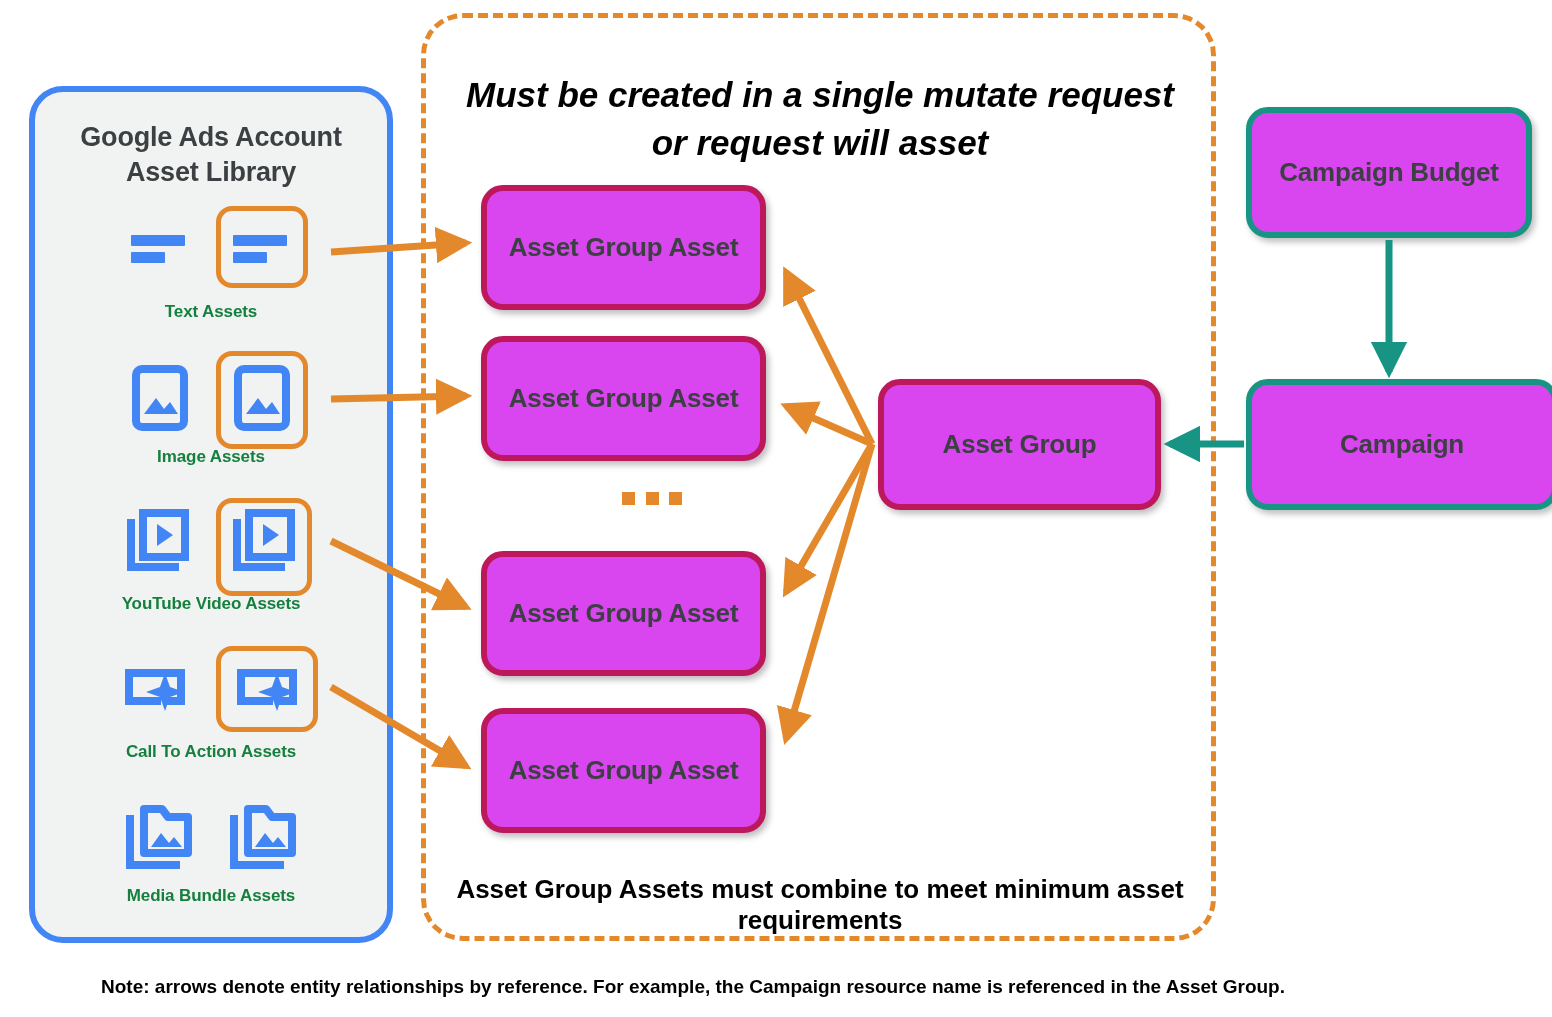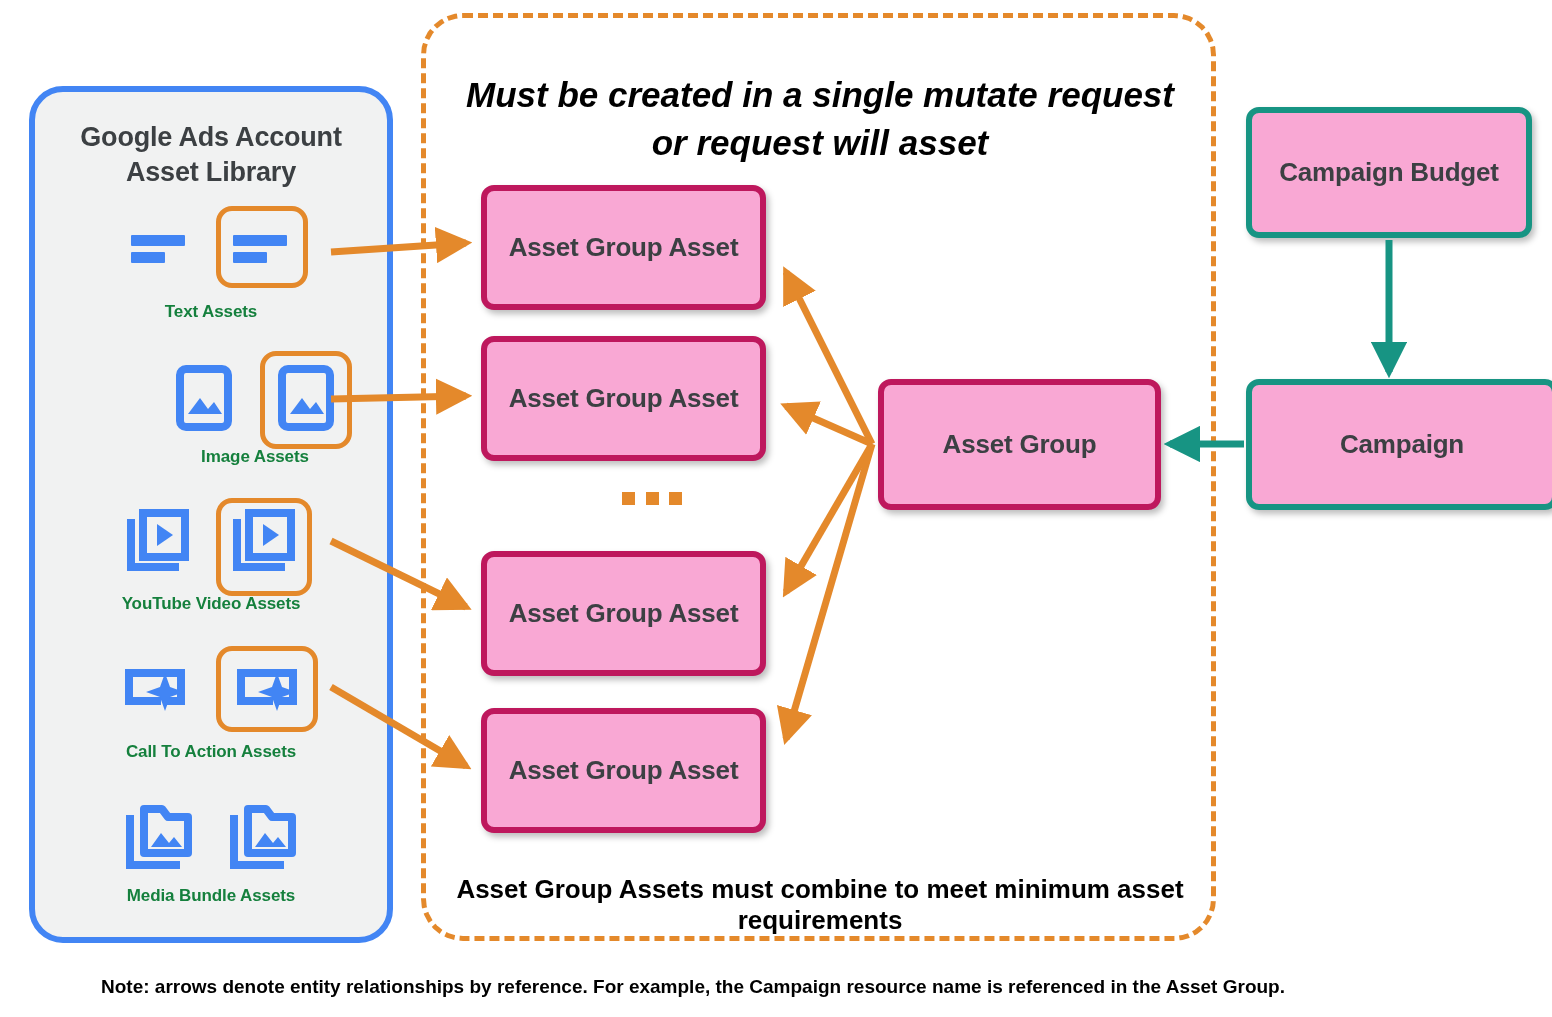--- a/index.html
+++ b/index.html
@@ -122,22 +122,22 @@
     text-align: center;
     font-size: 26px;
     font-weight: bold;
     color: #000000;
     z-index: 3;
   }
 
   
   .node {
     position: absolute;
-    background: #f9a8d4;
-    border-radius: 13px;
+    background: #d946ef;
+    border-radius: 22px;
     box-sizing: border-box;
     display: flex;
     align-items: center;
     justify-content: center;
     text-align: center;
     color: #3C4043;
     box-shadow: 3px 4px 6px rgba(0,0,0,0.26);
     z-index: 4;
   }
   .node.orange { border: 6px solid #be185d; }
@@ -212,21 +212,21 @@
         <span class="icon-boxed">
           <svg width="62" height="56" viewBox="0 0 62 56">
             <rect x="2" y="18" width="54" height="11" rx="1" fill="#4285F4"></rect>
             <rect x="2" y="35" width="34" height="11" rx="1" fill="#4285F4"></rect>
           </svg>
         </span>
       </div>
       <div class="asset-label">Text Assets</div>
     </div>
 
-    <div class="asset-row" style="top:259px;padding-left:44px;">
+    <div class="asset-row" style="top:259px;">
       <div class="icon-pair">
         <span class="icon-plain">
           <svg width="62" height="72" viewBox="0 0 62 72">
             <rect x="7" y="7" width="48" height="58" rx="6" fill="none" stroke="#4285F4" stroke-width="8"></rect>
             <path d="M15 52 L27 36 L35 47 L41 40 L49 52 Z" fill="#4285F4"></path>
           </svg>
         </span>
         <span class="icon-boxed">
           <svg width="62" height="72" viewBox="0 0 62 72">
             <rect x="7" y="7" width="48" height="58" rx="6" fill="none" stroke="#4285F4" stroke-width="8"></rect>

